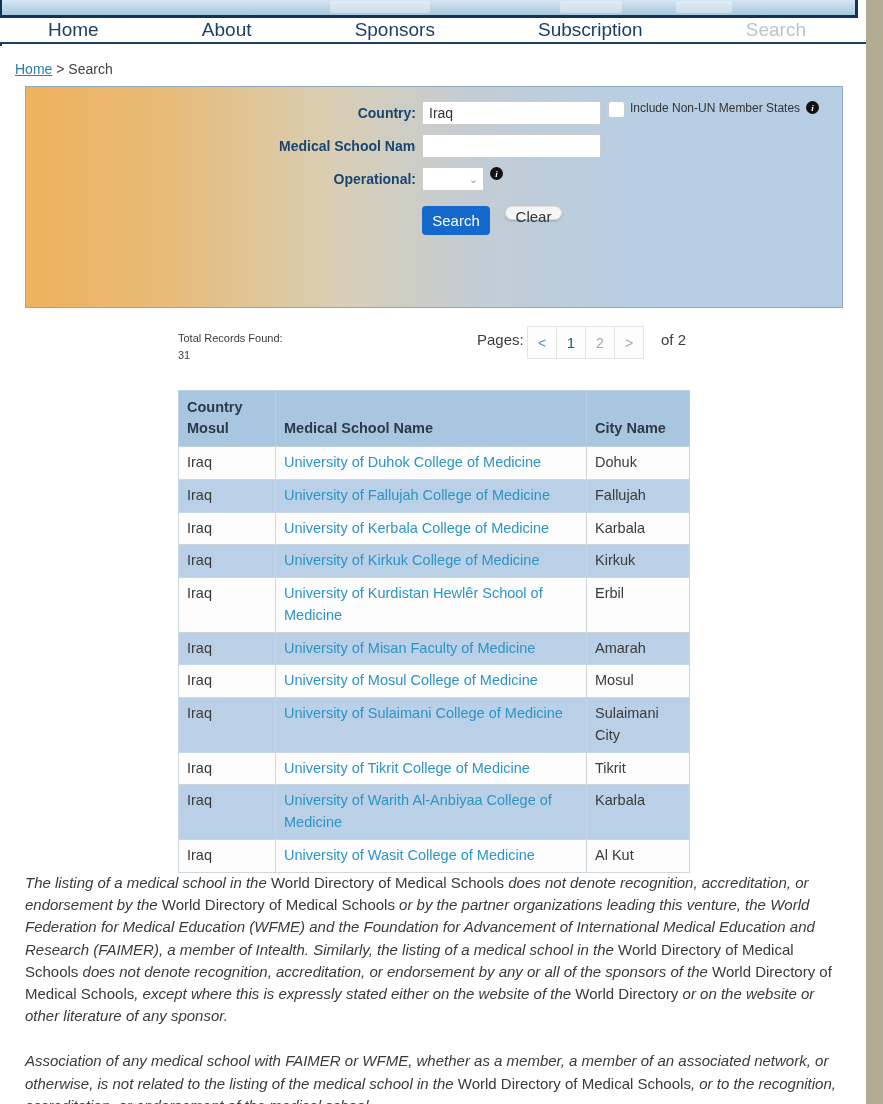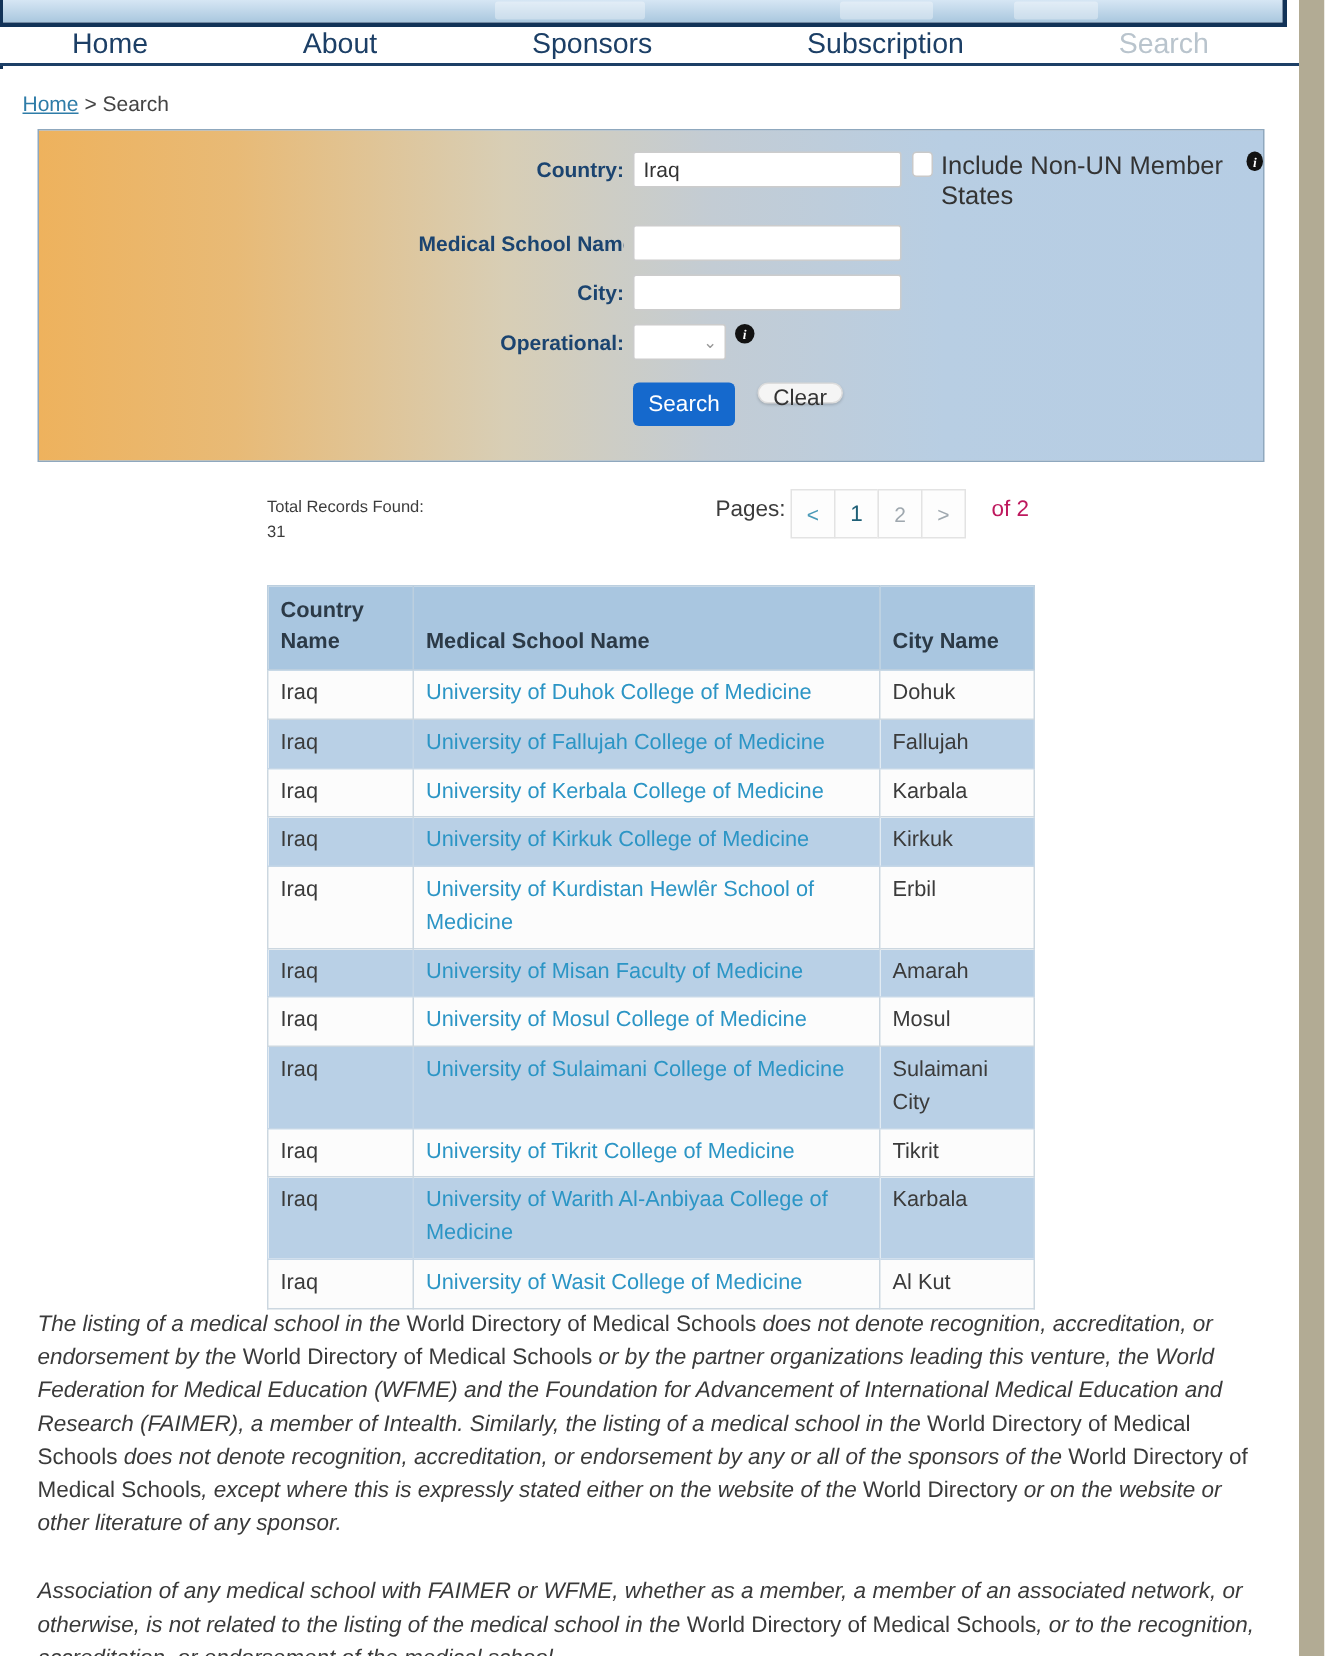--- a/index.html
+++ b/index.html
@@ -46,21 +46,21 @@
   .frow { display:flex; align-items:flex-start; margin-bottom:9px; }
   .flabel {
     width:137px; min-width:137px; text-align:right; font-weight:bold; font-size:14px;
     color:#1b4470; margin-right:6px; white-space:nowrap; overflow:hidden; line-height:24px;
   }
   .tinput {
     width:165px; height:22px; border:1px solid #ccc; border-radius:2px; font-size:14px;
     padding:0 6px; font-family:inherit; color:#333; background:#fff;
   }
   .checkbox { width:15px; height:15px; background:#fff; border:1px solid #c9c9c9; border-radius:3px; margin-left:7px; cursor:pointer; }
-  .cb-label { font-size:17px; color:#333; margin-left:5px; }
+  .cb-label { font-size:12px; color:#333; margin-left:5px; }
   .info-dot {
     display:inline-flex; width:13px; height:13px; border-radius:50%; background:#121212; color:#fff;
     font-size:9px; align-items:center; justify-content:center; margin-left:6px; font-weight:bold;
     font-style:italic; font-family:"Liberation Serif", serif;
   }
   .select {
     width:62px; height:24px; background:#fff; border:1px solid #ccc; border-radius:2px;
     display:flex; align-items:center; justify-content:flex-end; padding-right:5px;
     color:#999; font-size:11px; box-sizing:border-box; cursor:pointer;
   }
@@ -78,21 +78,21 @@
   
   .total-label { position:absolute; left:178px; top:330px; width:155px; font-size:11px; color:#3c3c3c; line-height:1.55; }
   .pages-label { position:absolute; left:477px; top:331px; font-size:15px; color:#3c3c3c; }
   .pagination { position:absolute; left:527px; top:326px; display:flex; }
   .pg-btn {
     width:30px; height:33px; background:#fdfdfd; border:1px solid #e3e3e3; font-size:14px;
     color:#9fa8af; font-family:inherit; margin-left:-1px; cursor:pointer;
   }
   .pg-btn.prev { color:#4a9ab8; margin-left:0; }
   .pg-btn.active { color:#1f6077; font-size:15px; }
-  .of-label { position:absolute; left:661px; top:331px; font-size:15px; color:#be185d; }
+  .of-label { position:absolute; left:661px; top:331px; font-size:15px; color:#404040; }
 
   
   table.results { position:absolute; left:178px; top:390px; width:511px; border-collapse:collapse; font-size:14.5px; table-layout:fixed; }
   table.results th {
     background:#a9c6e0; color:#2c3a47; text-align:left; padding:6px 8px 7px 8px;
     font-weight:bold; border:1px solid #bccfdf; line-height:1.45; vertical-align:bottom;
   }
   table.results td {
     padding:5px 8px; color:#3b3b3b; border:1px solid #ccd7e0; vertical-align:top; line-height:1.5;
     overflow:hidden;
@@ -136,24 +136,20 @@
       <input class="tinput" value="Iraq" style="">
       <div class="checkbox"></div>
       <span class="cb-label">Include Non-UN Member States</span>
       <span class="info-dot">i</span>
     </div>
     <div class="frow">
       <div class="flabel">Medical School Name:</div>
       <input class="tinput" value="" style="">
     </div>
     <div class="frow">
-      <div class="flabel">City:</div>
-      <input class="tinput" value="" style="">
-    </div>
-    <div class="frow">
       <div class="flabel">Operational:</div>
       <div class="select">
         <span>⌄</span>
       </div>
       <span class="info-dot">i</span>
     </div>
     <div class="btn-row">
       <button class="btn-search">Search</button>
       <button class="btn-clear">Clear</button>
     </div>
@@ -176,21 +172,21 @@
 <div class="of-label">of 2</div>
 
 <table class="results">
   <colgroup>
       <col style="width:97px">
       <col style="width:311px">
       <col style="width:103px">
     </colgroup>
   <thead>
     <tr>
-      <th>Country Name</th>
+      <th>Country Mosul</th>
       <th>Medical School Name</th>
       <th>City Name</th>
     </tr>
   </thead>
   <tbody>
   <tr>
     <td>Iraq</td>
     <td><a class="school">University of Duhok College of Medicine</a></td>
     <td>Dohuk</td>
   </tr>

